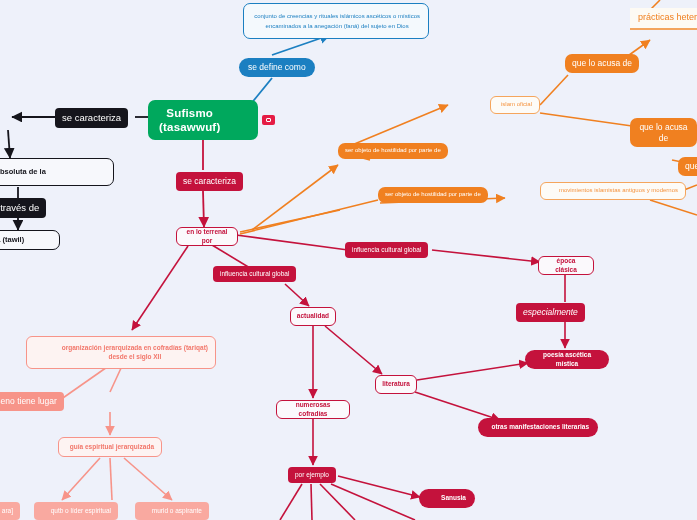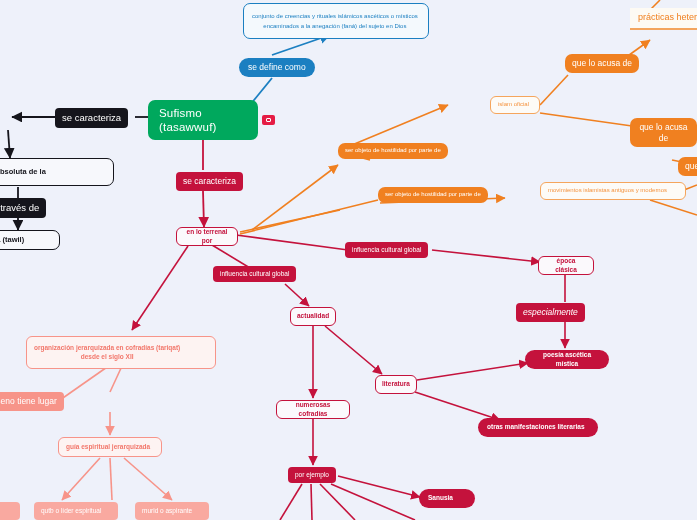--- a/index.html
+++ b/index.html
@@ -16,36 +16,36 @@
   }
   #edges {
     position: absolute; left: 0; top: 0;
     width: 697px; height: 520px;
     pointer-events: none;
   }
   .node {
     position: absolute;
     display: flex;
     align-items: center;
-    justify-content: flex-start;
+    justify-content: flex-end;
     text-align: center;
     line-height: 1.25;
     white-space: pre-wrap;
   }
 
   
   .n-root {
     background: #00a85d;
     border: 2px solid #00a85d;
     border-radius: 7px;
     color: #ffffff;
-    font-weight: normal;
+    font-weight: bold;
     font-size: 11.5px;
     justify-content: flex-start;
-    text-align: left;
+    text-align: center;
     padding: 11px 9px;
     letter-spacing: .2px;
   }
   .badge {
     position: absolute;
     width: 13px; height: 10px;
     background: #e51c44;
     border-radius: 2px;
     display: flex; align-items: center; justify-content: center;
   }

